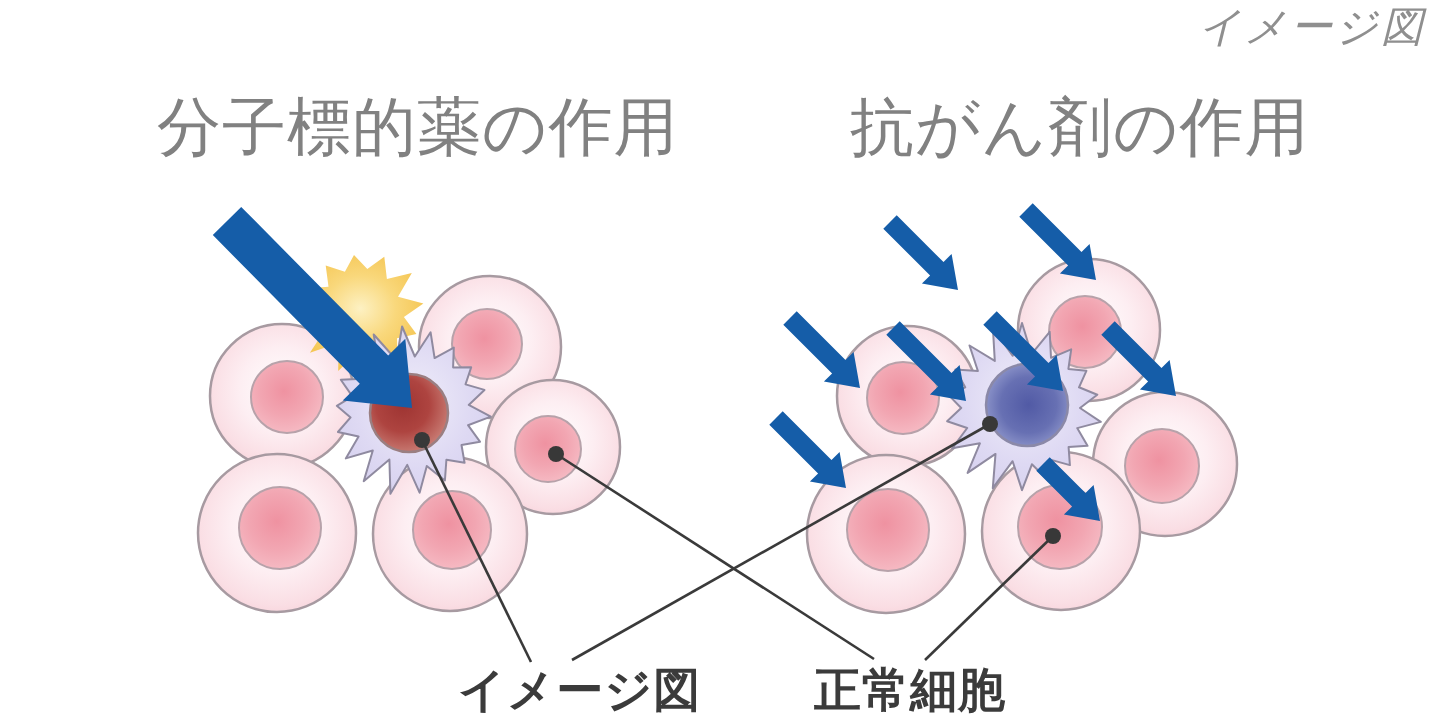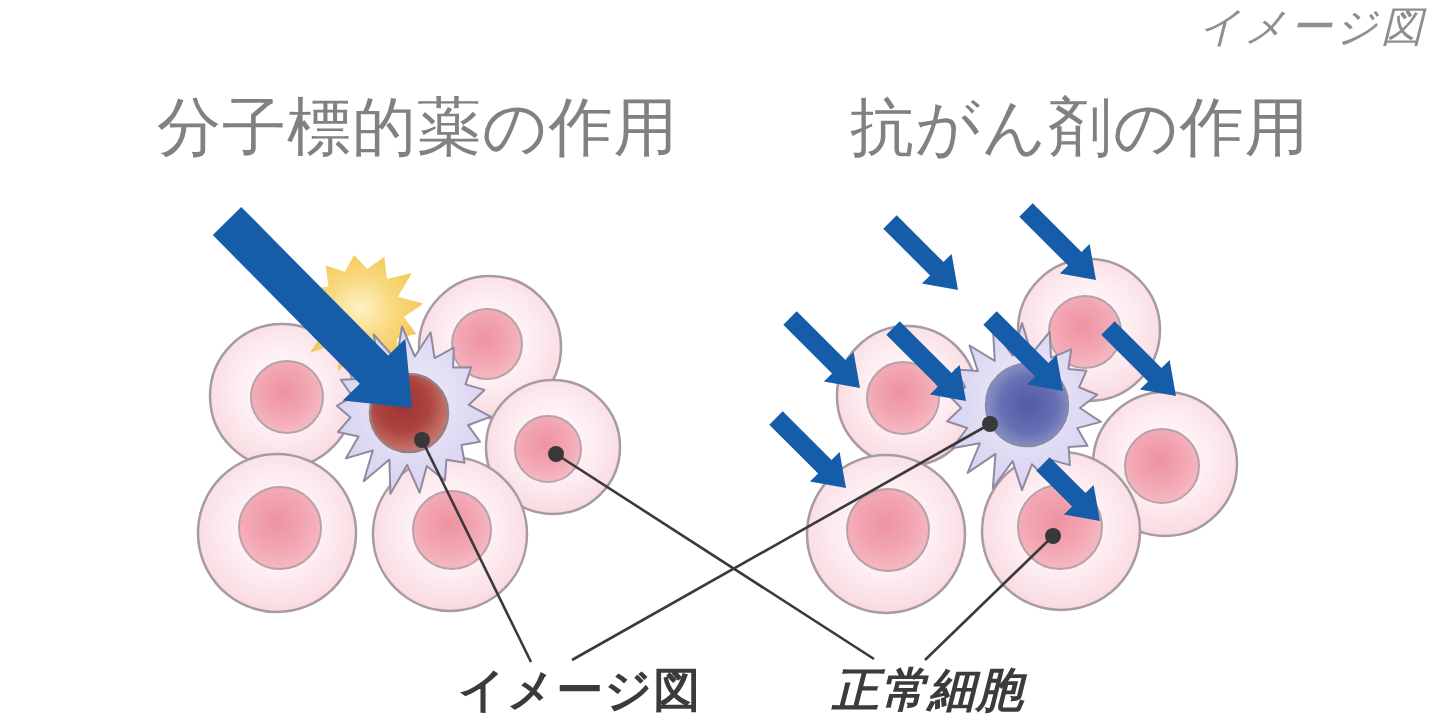--- a/index.html
+++ b/index.html
@@ -18,21 +18,21 @@
     top:92px;font-size:64px;font-weight:400;
     color:var(--title-gray,#818181);letter-spacing:1px;
   }
   .title-left{left:157px;}
   .title-right{left:850px;}
   .cell-label{
     top:664px;font-size:47px;font-weight:600;
     color:var(--label-dark,#3b3b3b);letter-spacing:1px;
   }
   .cell-label-tumor{left:458px;}
-  .cell-label-normal{left:832px;font-style:italic;}
+  .cell-label-normal{left:814px;}
 </style>
 </head>
 <body>
 
 <svg id="scene" viewBox="0 0 1440 720" width="1440" height="720" xmlns="http://www.w3.org/2000/svg">
     <defs>
       <radialGradient id="gCell" cx="50%" cy="46%" r="62%">
         <stop offset="0%" stop-color="#ffffff"></stop>
         <stop offset="48%" stop-color="#fdeef2"></stop>
         <stop offset="80%" stop-color="#fadee4"></stop>

